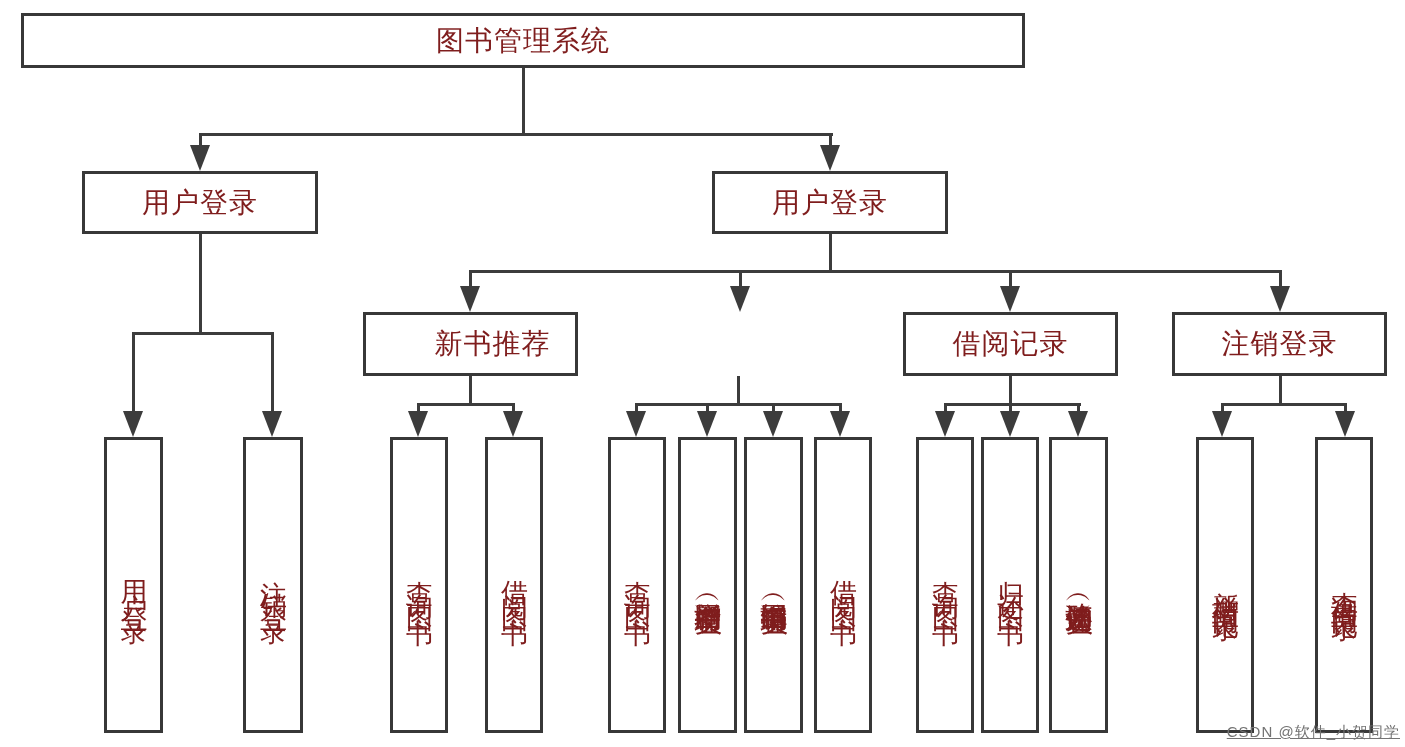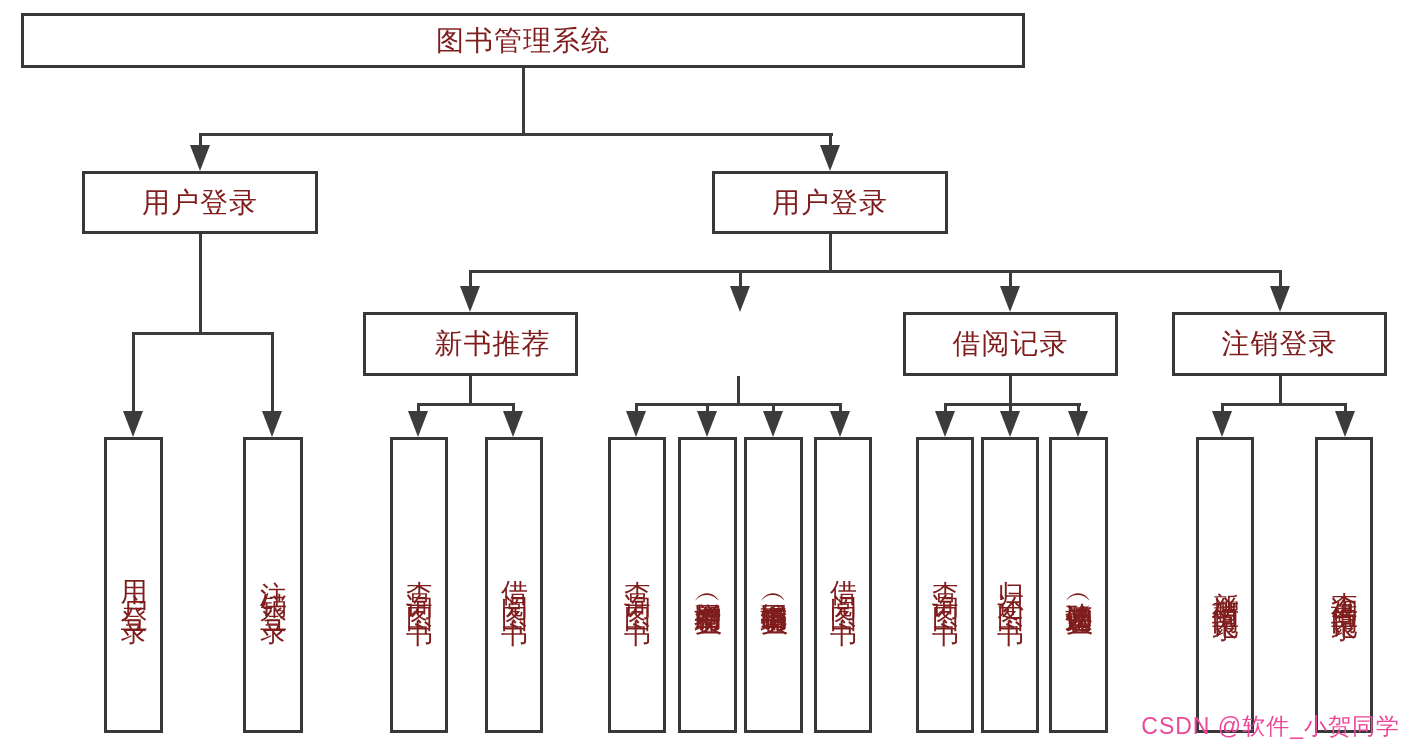--- a/index.html
+++ b/index.html
@@ -46,24 +46,25 @@
     position: absolute;
     width: 0; height: 0;
     border-left: 10px solid transparent;
     border-right: 10px solid transparent;
     border-top: 26px solid #3c3c3c;
   }
   .watermark {
     position: absolute;
     right: 5px;
     bottom: 5px;
-    font-size: 23px;
-    color: #ec4899;
+    font-size: 15px;
+    color: #737373;
     letter-spacing: 1px;
     white-space: nowrap;
+    text-decoration: underline;
   }
 </style>
 </head>
 <body>
 
 <div class="canvas">
 
   <div class="vline" style="left:522px; top:66px; height:70px;"></div>
   <div class="hline" style="left:199px; top:133px; width:634px;"></div>
   <div class="vline" style="left:199px; top:133px; height:18px;"></div>

